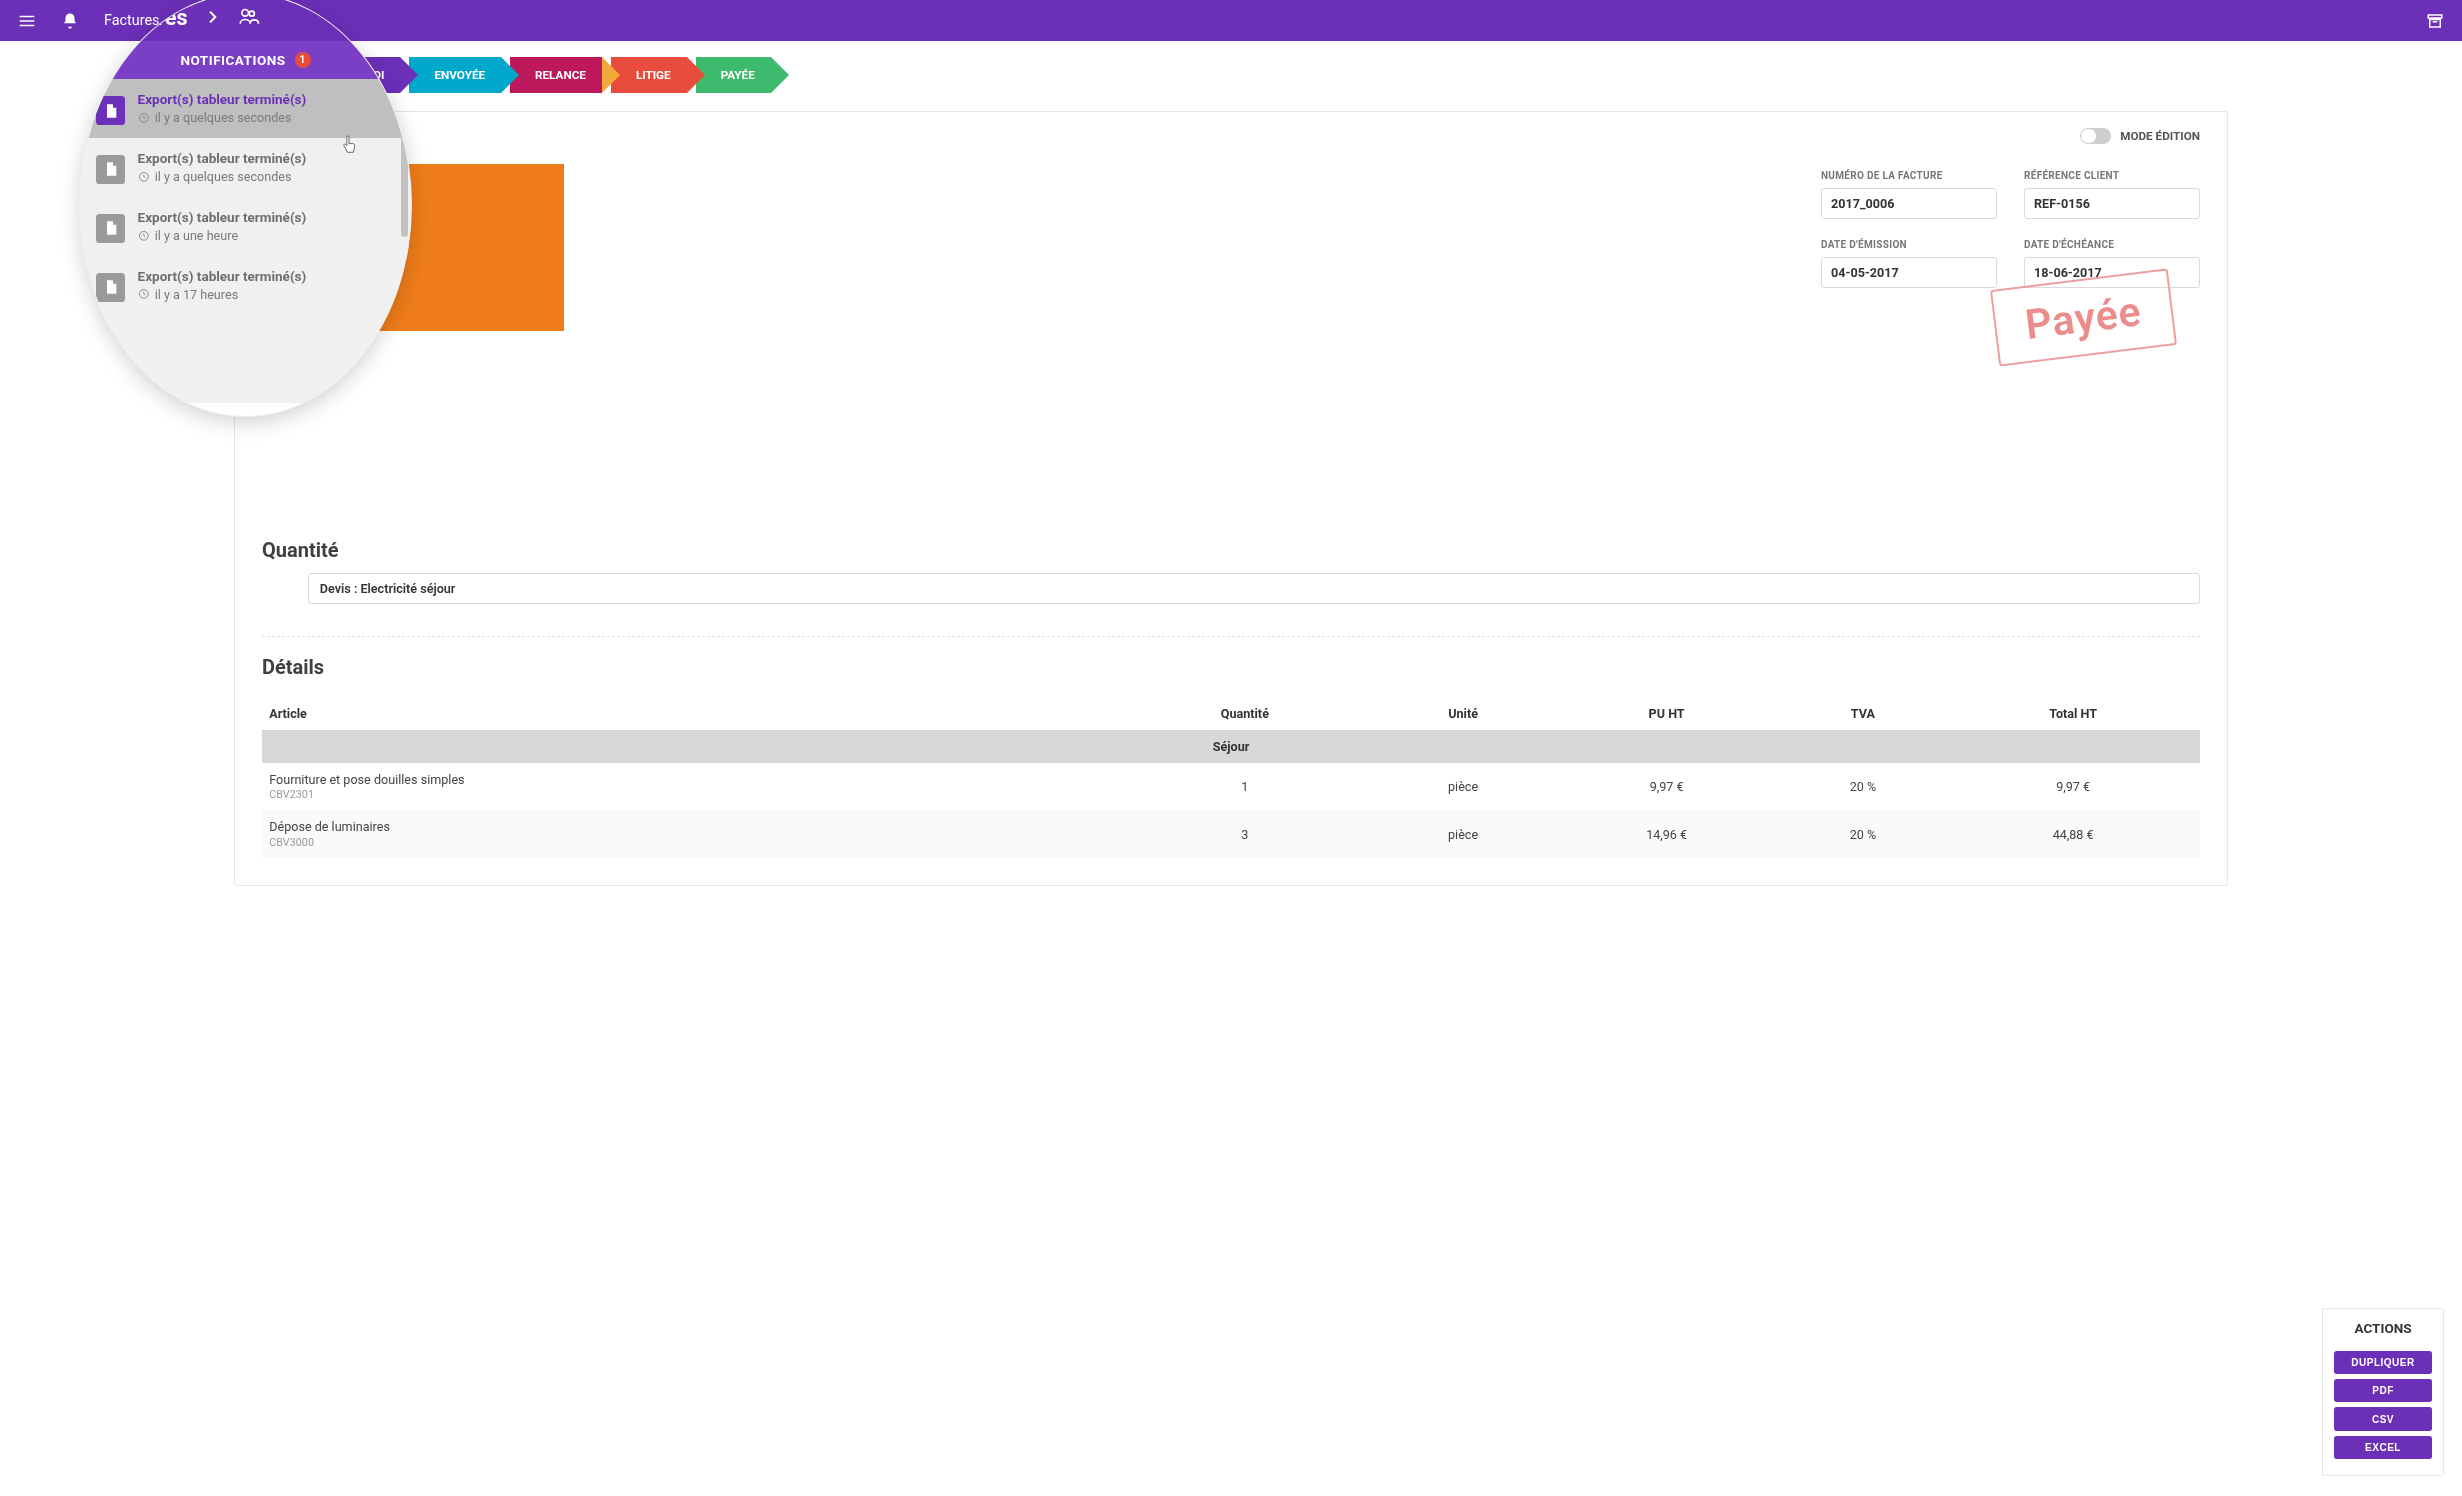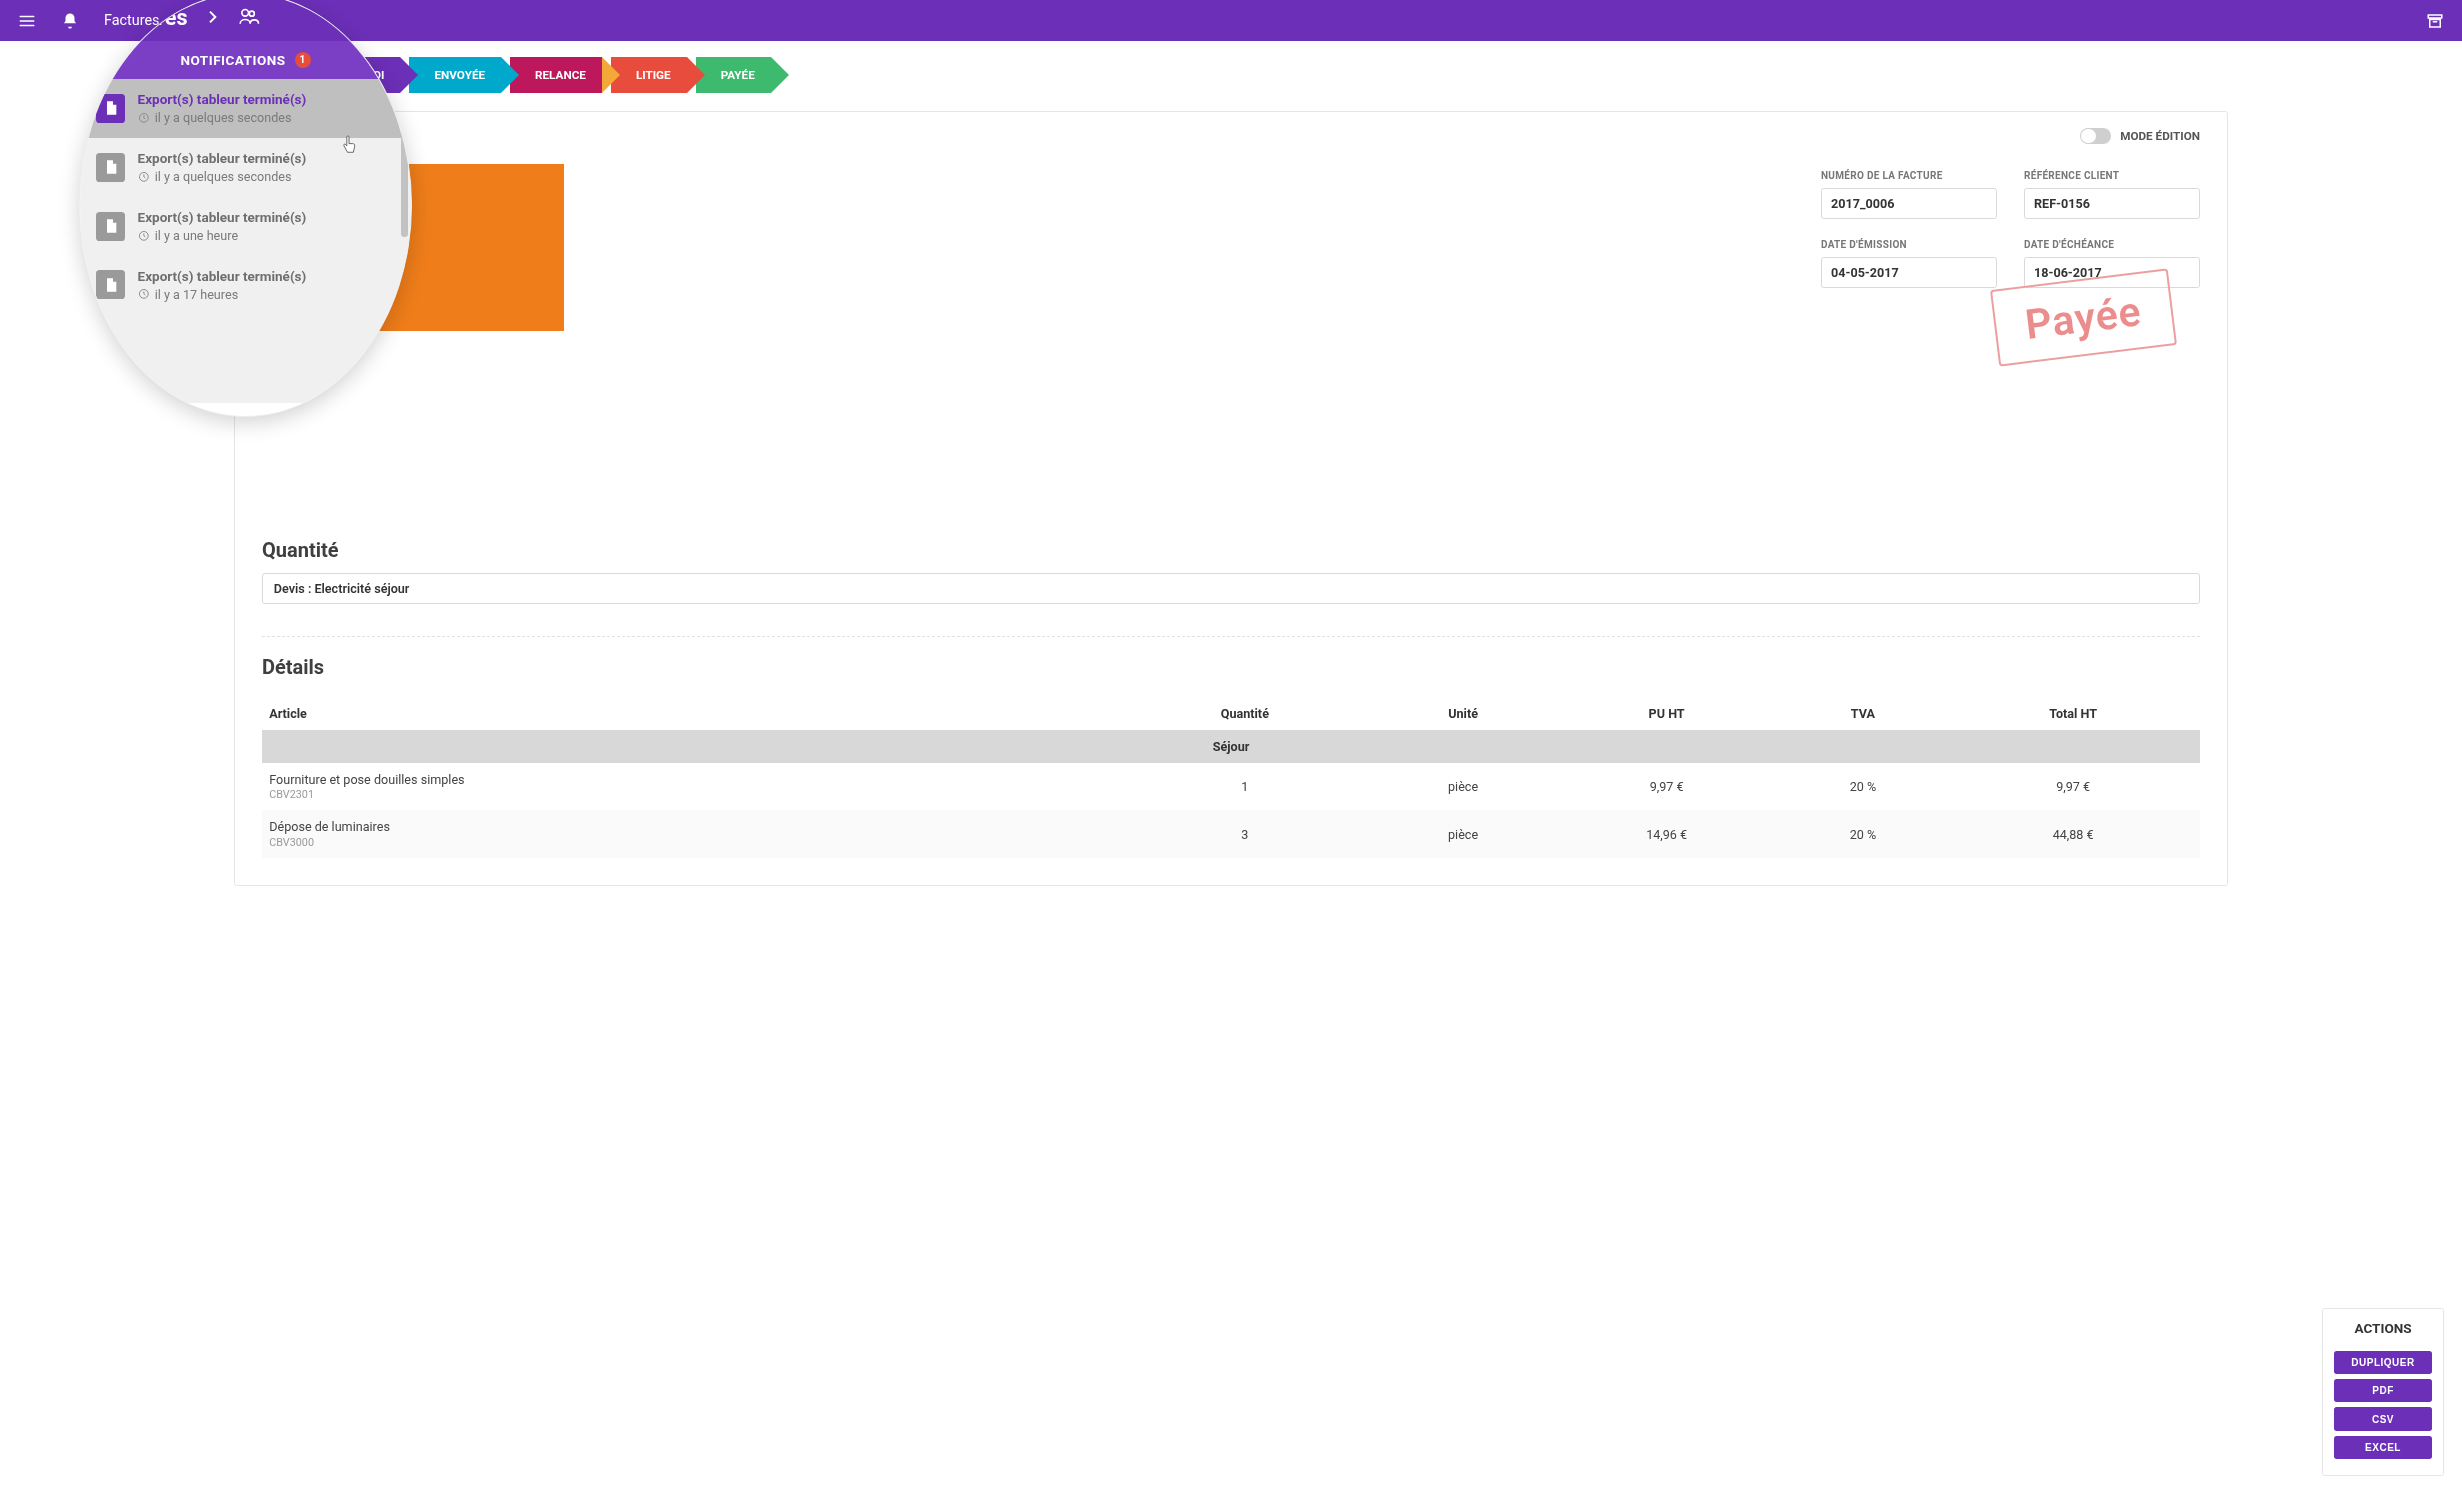--- a/index.html
+++ b/index.html
@@ -43,21 +43,21 @@
 .logo-block { width:302px; height:167px; background:#ef7d1a; margin-top:9px; }
 
 .fields { position:absolute; top:54px; right:27px; display:flex; gap:27px; }
 .fcol { display:flex; flex-direction:column; gap:16px; }
 .fgroup label { font-size:10px; font-weight:700; color:#777; letter-spacing:0.3px; }
 .fgroup .input { margin-top:5px; border:0.9px solid #d9d9d9; border-radius:2.7px; height:31px; width:176px; display:flex; align-items:center; padding:0 9px; font-weight:700; color:#333; font-size:12.6px;}
 
 .stamp { position:absolute; top:167px; right:54px; border:2.7px solid #ec9fa0; color:#eb8c8d; padding:12.6px 29px; font-size:41px; font-weight:600; transform:rotate(-7deg); border-radius:3.6px; letter-spacing:0.9px;}
 
 .section-title { font-size:20px; font-weight:700; color:#3f3f3f; margin-top:207px; }
-.text-input { margin-top:10.8px; border:0.9px solid #d9d9d9; border-radius:2.7px; height:31px; display:flex; align-items:center; padding:0 10.8px; font-weight:600; color:#333; font-size:12.6px;}
+.text-input { margin-top:10.8px; border:0.9px solid #d9d9d9; border-radius:2.7px; height:31px; display:flex; align-items:center; padding:0 10.8px; font-weight:600; color:#333; font-size:12.6px;margin-left:46px;}
 .divider { border:none; border-top:1.8px dashed #e1e1e1; margin:32px 0 18px 0;}
 .details-title { font-size:20px; font-weight:700; color:#3f3f3f; margin-bottom:18px;}
 
 table { width:100%; border-collapse:collapse; font-size:12.6px; }
 thead th { text-align:left; font-weight:700; color:#333; padding:9px 7.2px; }
 thead th.center, tbody td.center { text-align:center; }
 tbody tr.grouprow td { background:#d8d8d8; text-align:center; font-weight:700; color:#333; padding:9px 7.2px;}
 tbody tr.item td { padding:9px 7.2px; color:#444; }
 tbody tr.item td .ref { display:block; font-size:10.8px; color:#9a9a9a; margin-top:1.8px;}
 tbody tr.alt td { background:#fafafa; }
@@ -68,21 +68,21 @@
 .actions button { display:block; width:100%; margin:5px 0; background:#6c2fb8; color:#fff; border:none; border-radius:2.7px; height:23.4px; font-size:10px; font-weight:700; letter-spacing:0.5px; cursor:pointer;}
 
 
 .lens { position:absolute; top:-7.2px; left:79px; width:333px; height:424px; border-radius:50%; background:#fff; box-shadow:0 5.4px 21.6px rgba(0,0,0,.18); overflow:hidden; border:0.9px solid #eee; z-index:50;}
 .lens-header { background:#6c2fb8; height:47px; display:flex; align-items:center; padding:0 23.4px; gap:16px; color:#fff;}
 .lens-header .big { font-size:21.6px; font-weight:700; }
 .chev { width:16px; height:16px; stroke:#fff; stroke-width:3; fill:none; }
 .panel-title { background:#7a3fc5; color:#fff; height:38px; display:flex; align-items:center; justify-content:center; gap:9px; font-weight:700; font-size:13.5px; letter-spacing:0.5px;}
 .badge { background:#e84c3d; border-radius:50%; width:16px; height:16px; display:flex; align-items:center; justify-content:center; font-size:10px; font-weight:700;}
 .notif-list { background:#f0f0f0; height:324px; overflow:hidden; position:relative;}
-.notif { display:flex; gap:12.6px; align-items:center; padding:12.6px 16px; }
+.notif { display:flex; gap:12.6px; align-items:flex-end; padding:12.6px 16px; }
 .notif.active { background:#bfbfbf; }
 .notif .icon { width:29px; height:29px; border-radius:3.6px; background:#9a9a9a; display:flex; align-items:center; justify-content:center; flex-shrink:0;}
 .notif.active .icon { background:#6c2fb8; }
 .notif .icon svg { fill:#fff; width:16px; height:16px;}
 .notif .text .t1 { color:#6c2fb8; font-weight:700; font-size:13.5px;}
 .notif .text .t1.gray { color:#6f6f6f; }
 .notif .text .t2 { color:#7a7a7a; font-size:12.6px; display:flex; align-items:center; gap:5.4px; margin-top:2.7px;}
 .notif .text .t2 svg { width:11.7px; height:11.7px; stroke:#8a8a8a; fill:none; stroke-width:2;}
 .scrollbar { position:absolute; right:2.7px; top:5.4px; width:7.2px; height:153px; background:#c2c2c2; border-radius:3.6px;}
 .cursor-hand { position:absolute; top:135px; left:340px; z-index:60; width:18px; height:21.6px; }

